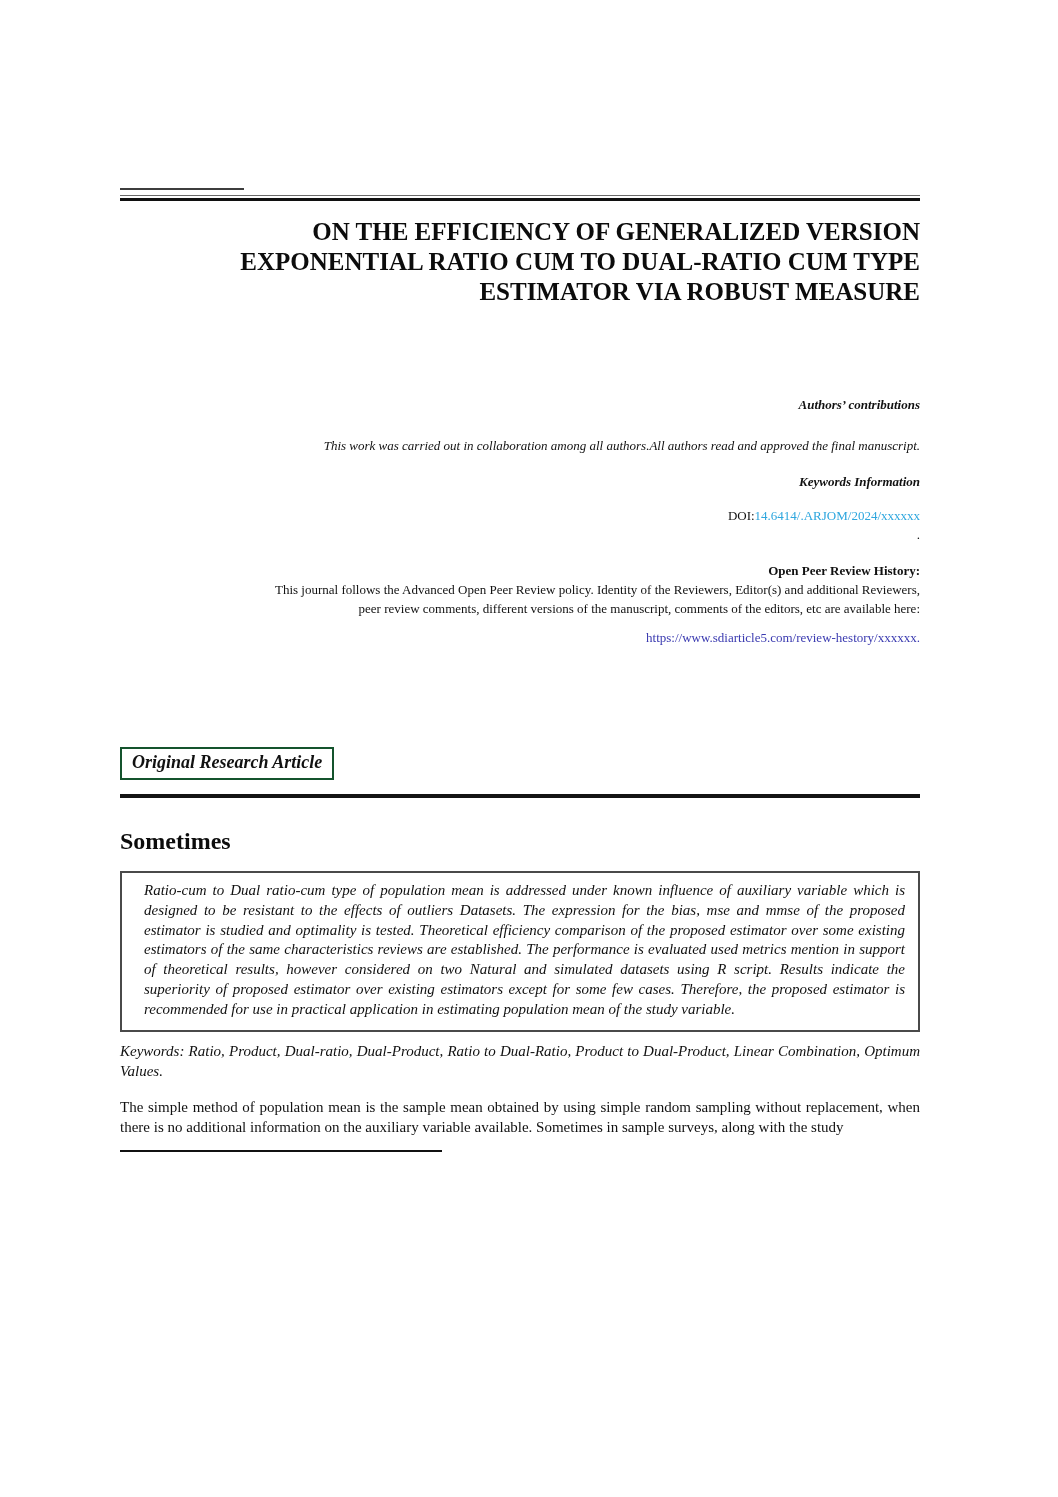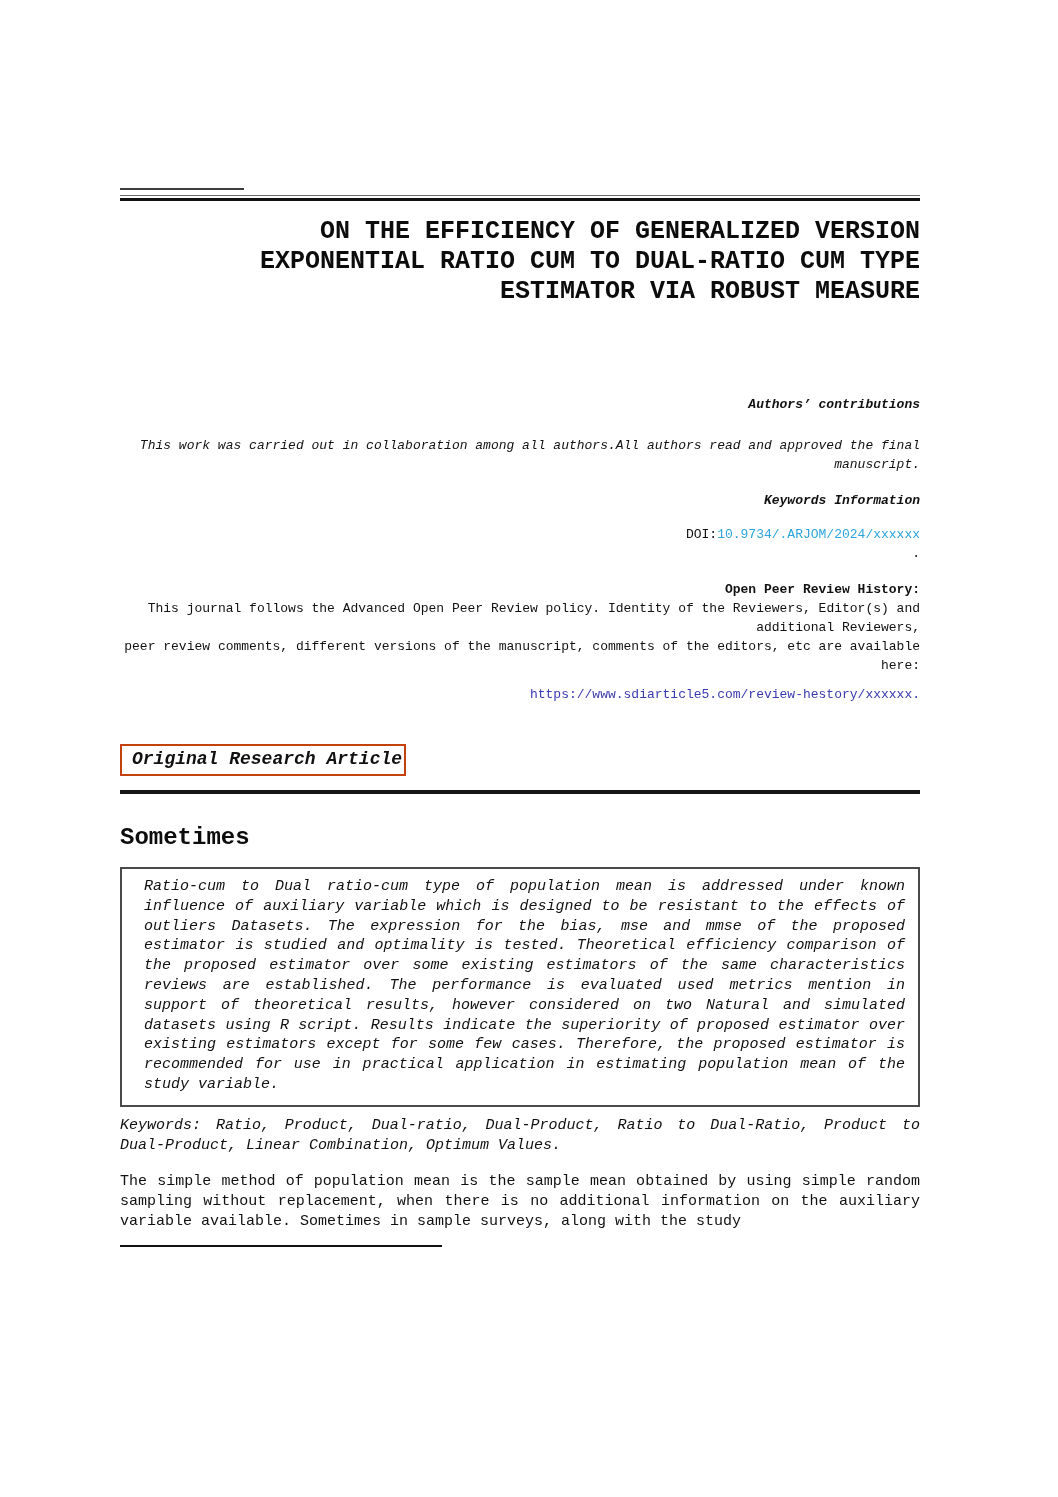--- a/index.html
+++ b/index.html
@@ -5,21 +5,21 @@
   html, body {
     margin: 0;
     padding: 0;
     background: #ffffff;
   }
   .page {
     position: relative;
     width: 1058px;
     height: 1471px;
     background: #ffffff;
-    font-family: Liberation Mono, monospace;
+    font-family: Liberation Serif, serif;
     color: #111111;
     overflow: hidden;
   }
   .content {
     padding: 0 138px 0 120px; 
   }
   
   .rule-short {
     margin-top: 188px;
     width: 124px;
@@ -49,23 +49,23 @@
   .mt-period    { margin-top: 0px  !important; }
   .mt-oprh      { margin-top: 17px !important; }
   .mt-link      { margin-top: 10px !important; }
   .bold-italic { font-weight: bold; font-style: italic; }
   .italic { font-style: italic; }
   .bold { font-weight: bold; }
   a.link { text-decoration: none; cursor: pointer; }
   
   .badge {
     display: inline-block;
-    margin-top: 40px;
-    border: 2px solid #c2410c;
-    padding: 3px 2px 5px 10px;
+    margin-top: 100px;
+    border: 2px solid #14532d;
+    padding: 3px 10px 5px 10px;
     font-weight: bold;
     font-style: italic;
     font-size: 18px;
   }
   .rule-thick {
     margin-top: 14px;
     height: 0;
     border-top: 4px solid #141414;
   }
   
@@ -123,21 +123,21 @@
     <div class="title">
       <div>ON THE EFFICIENCY OF GENERALIZED VERSION</div>
       <div>EXPONENTIAL RATIO CUM TO DUAL-RATIO CUM TYPE</div>
       <div>ESTIMATOR VIA ROBUST MEASURE</div>
     </div>
 
     <div class="meta">
       <p class="bold-italic mt-authors">Authors’ contributions</p>
       <p class="italic mt-contrib">This work was carried out in collaboration among all authors.All authors read and approved the final manuscript.</p>
       <p class="bold-italic mt-artinfo">Keywords Information</p>
-      <p class="mt-doi"><span>DOI:</span><a class="link doi-link" style="color: rgb(45, 166, 222);">10.9734/.ARJOM/2024/xxxxxx</a></p>
+      <p class="mt-doi"><span>DOI:</span><a class="link doi-link" style="color: rgb(45, 166, 222);">14.6414/.ARJOM/2024/xxxxxx</a></p>
       <p class="mt-period">.</p>
       <p class="bold mt-oprh">Open Peer Review History:</p>
       <p>This journal follows the Advanced Open Peer Review policy. Identity of the Reviewers, Editor(s) and additional Reviewers,</p>
       <p>peer review comments, different versions of the manuscript, comments of the editors, etc are available here:</p>
       <p class="mt-link"><a class="link review-link" style="color: rgb(58, 58, 176);">https://www.sdiarticle5.com/review-hestory/xxxxxx.</a></p>
     </div>
 
     <div>
       <span class="badge">Original Research Article</span>
     </div>

